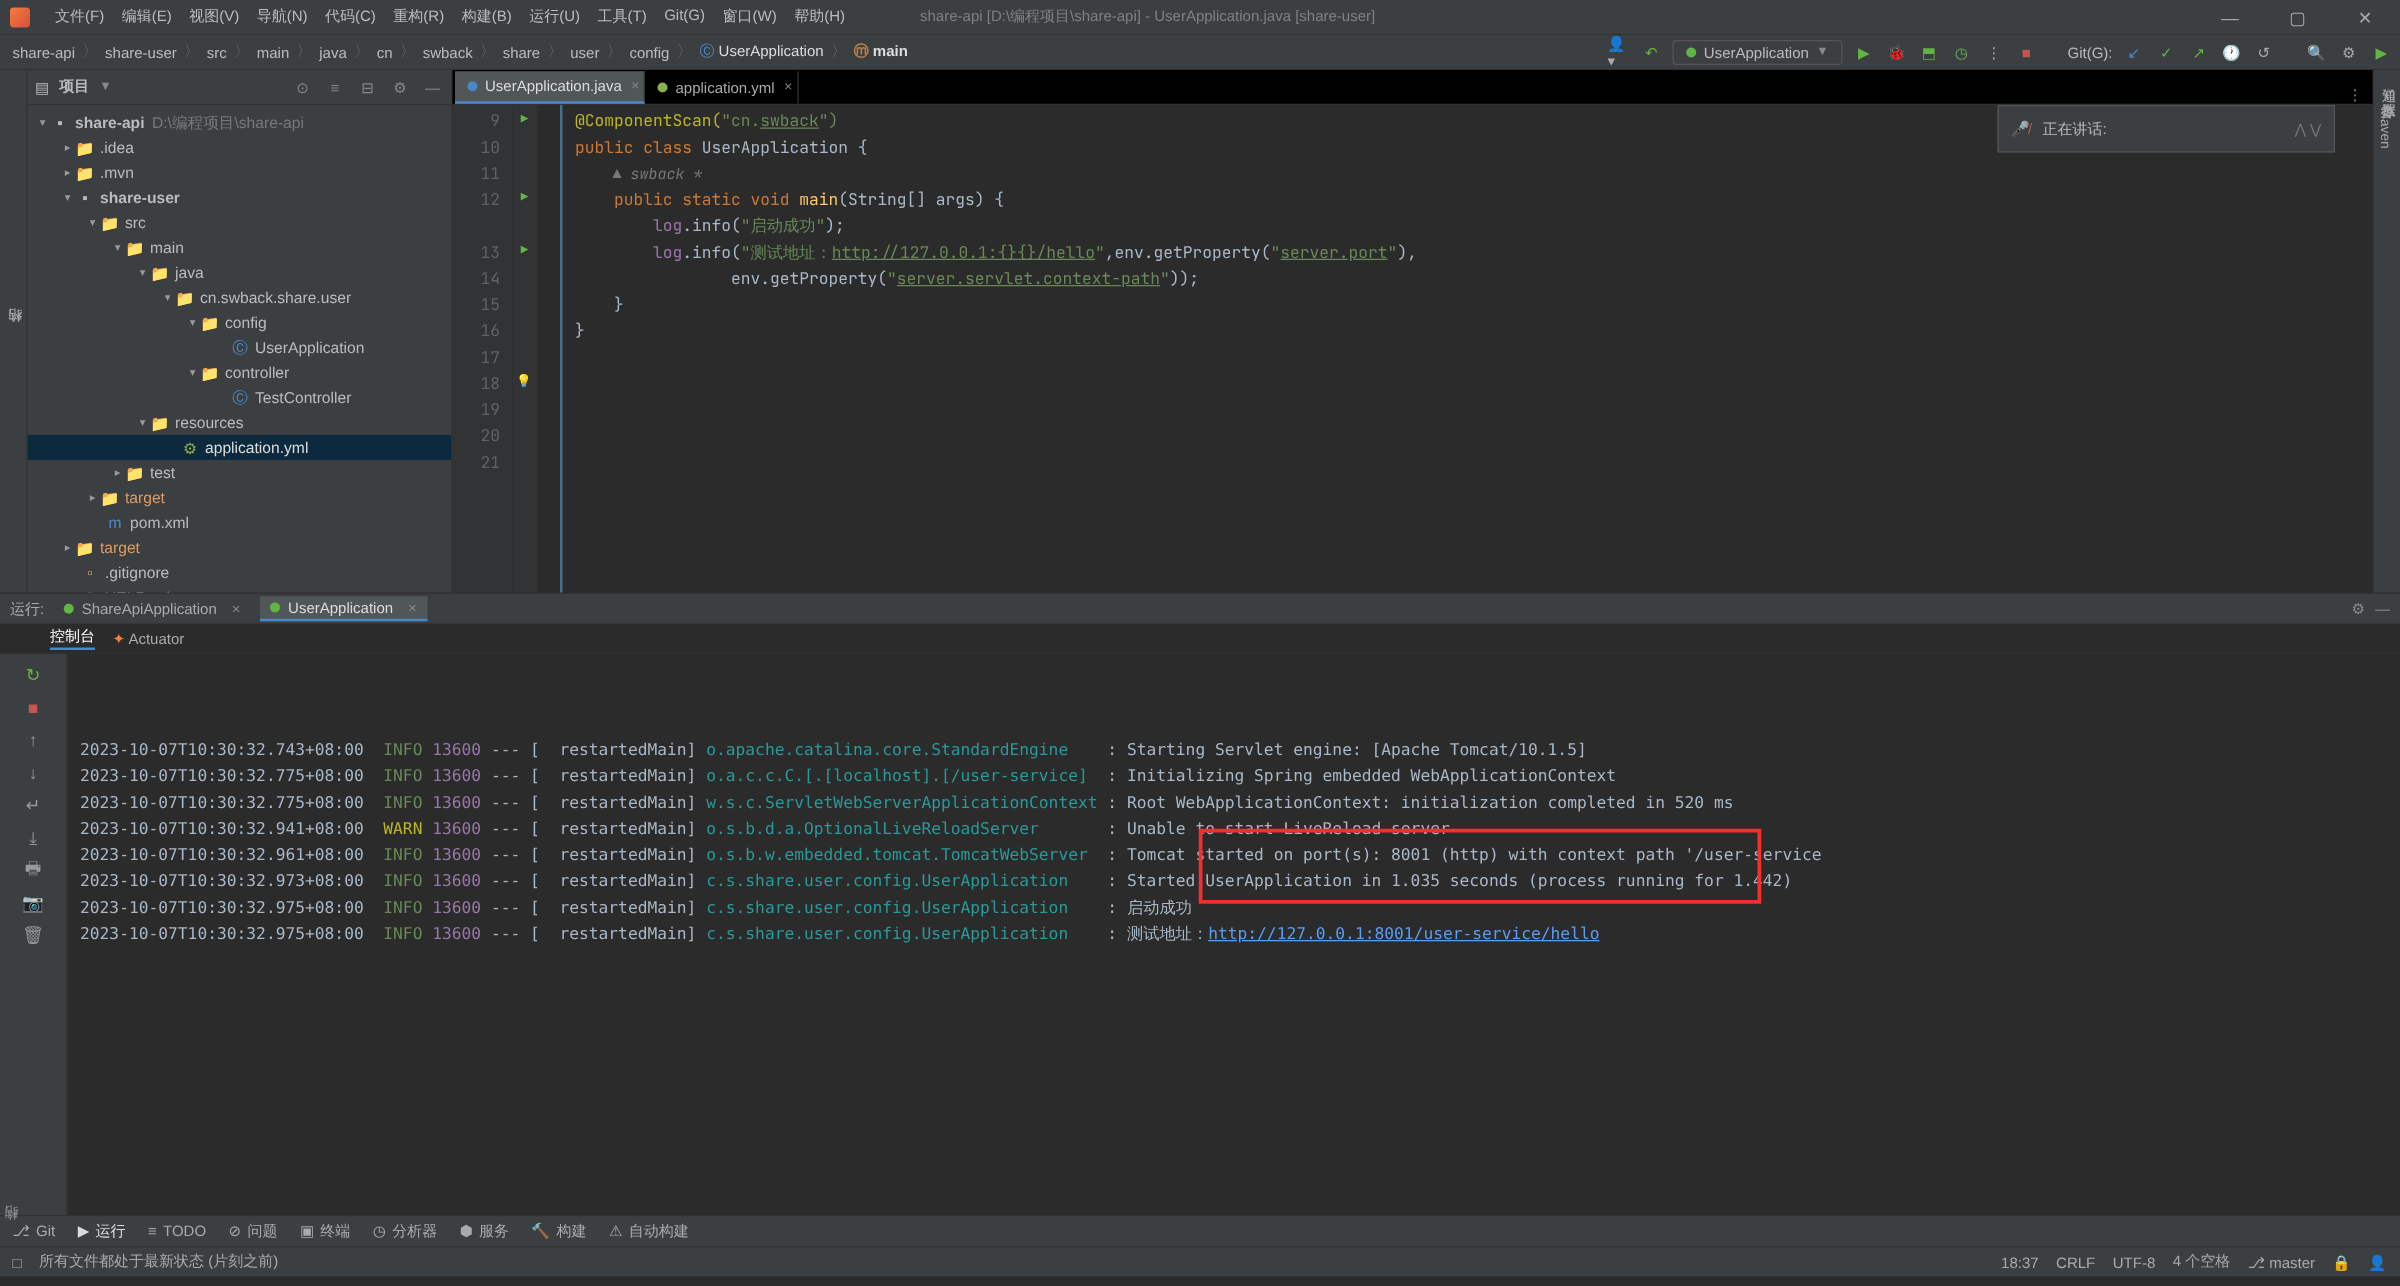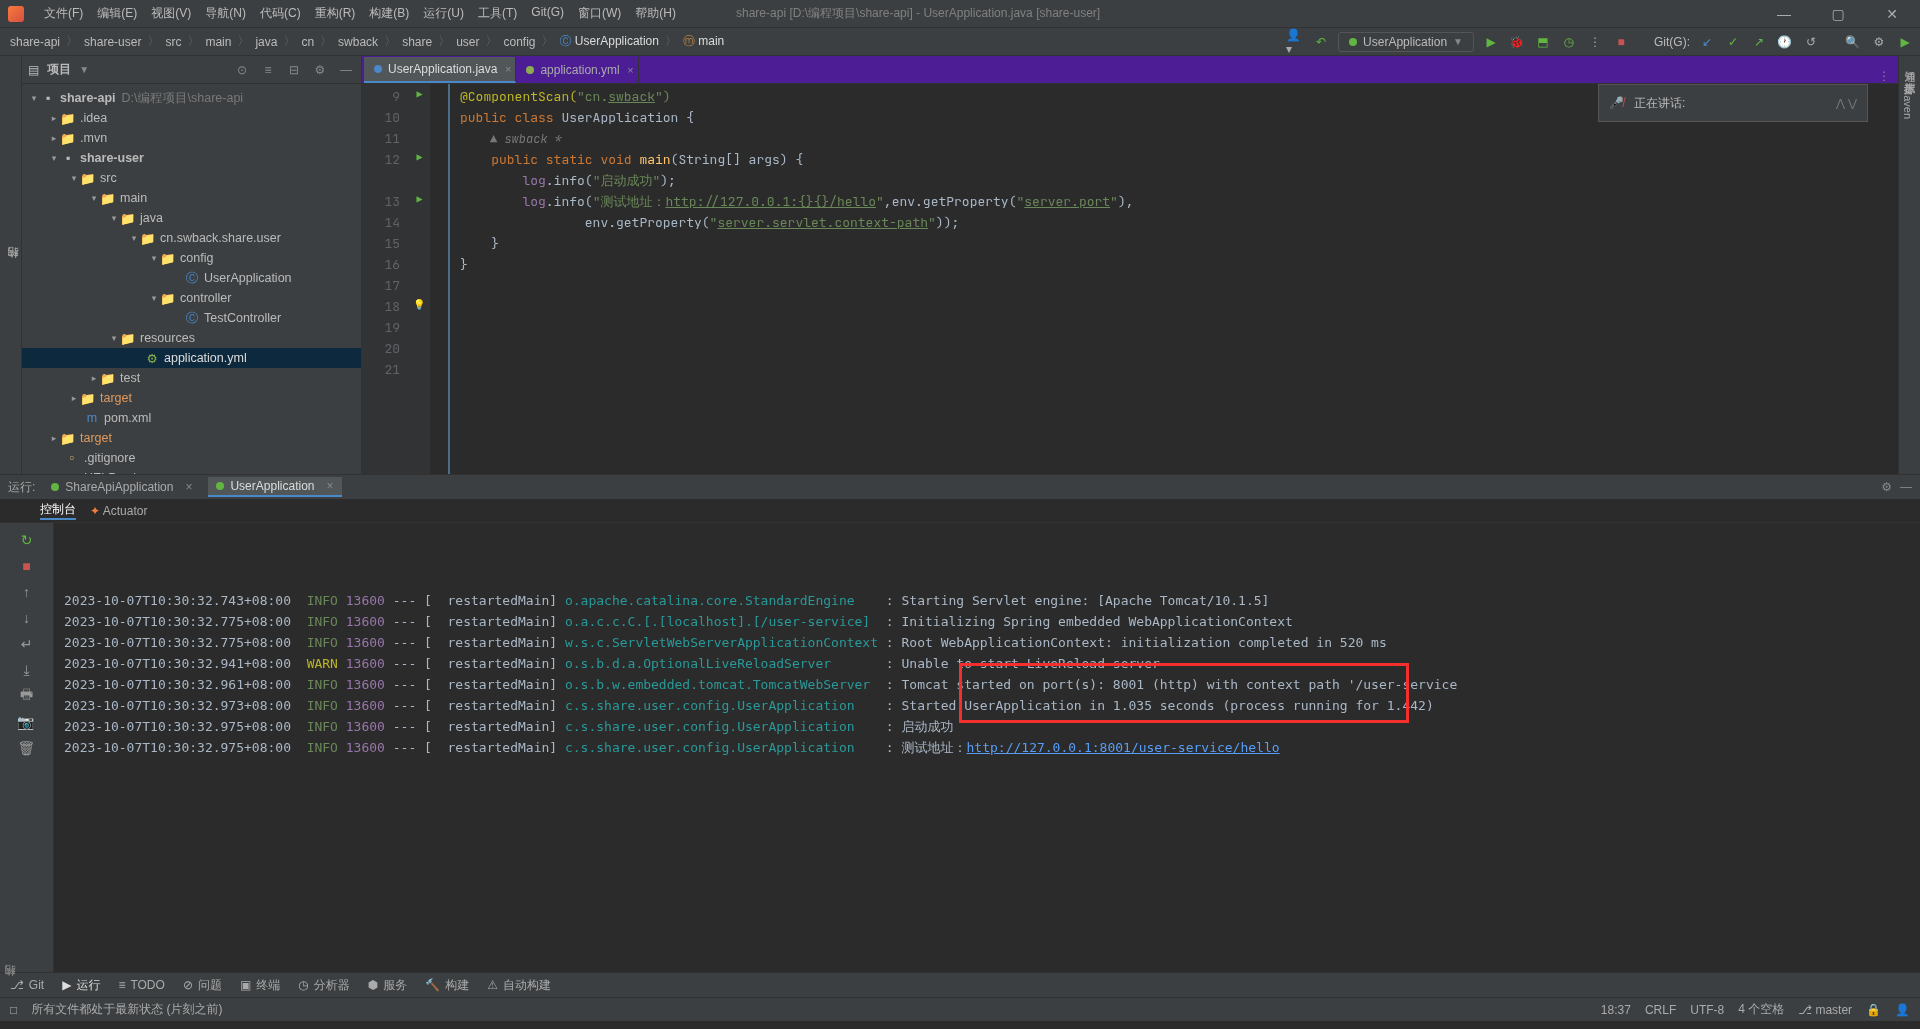--- a/index.html
+++ b/index.html
@@ -74,21 +74,21 @@
 .tree .node.sel { background: #0d293e; color: #dcdcdc; }
 .folder-gray { color: #a9a9a9; }
 .folder-blue { color: #6eb1da; }
 .folder-orange { color: #e0995e; }
 .file-yellow { color: #cda869; }
 .file-green { color: #8baf4f; }
 .tree .path-hint { color: #787878; margin-left: 6px; }
 
 .editor-wrap { flex: 1; display: flex; flex-direction: column; position: relative; }
 .editor-tabs {
-  height: 28px; background: #4c1d95;
+  height: 28px; background: #000000;
   display: flex; align-items: end;
   padding-left: 2px;
   border-bottom: 1px solid #323232;
 }
 .editor-tab {
   height: 26px; padding: 0 18px 0 10px;
   display: flex; align-items: center; gap: 6px;
   border-right: 1px solid #323232;
   color: #aaa;
   position: relative;
@@ -244,21 +244,21 @@
       <span class="crumb">swback</span>
       <span class="sep">〉</span>
       <span class="crumb">share</span>
       <span class="sep">〉</span>
       <span class="crumb">user</span>
       <span class="sep">〉</span>
       <span class="crumb">config</span>
       <span class="sep">〉</span>
       <span class="crumb" style="color: rgb(220, 220, 220);"><span style="color:#4a88c7">Ⓒ</span> UserApplication</span>
       <span class="sep">〉</span>
-      <span class="crumb" style="color: rgb(220, 220, 220);"><span style="color:#b77f45">ⓜ</span> main</span>
+      <span class="crumb" style="color: rgb(220, 220, 220); font-weight: bold;"><span style="color:#b77f45">ⓜ</span> main</span>
     </div>
   <div class="right">
     <span class="icon">👤▾</span>
     <span class="icon" style="color:#62b543">↶</span>
     <span class="run-config">
       <span class="dot"></span>
       <span>UserApplication</span>
       <span style="color:#888;font-size:10px">▼</span>
     </span>
     <span class="icon" style="color:#62b543">▶</span>

